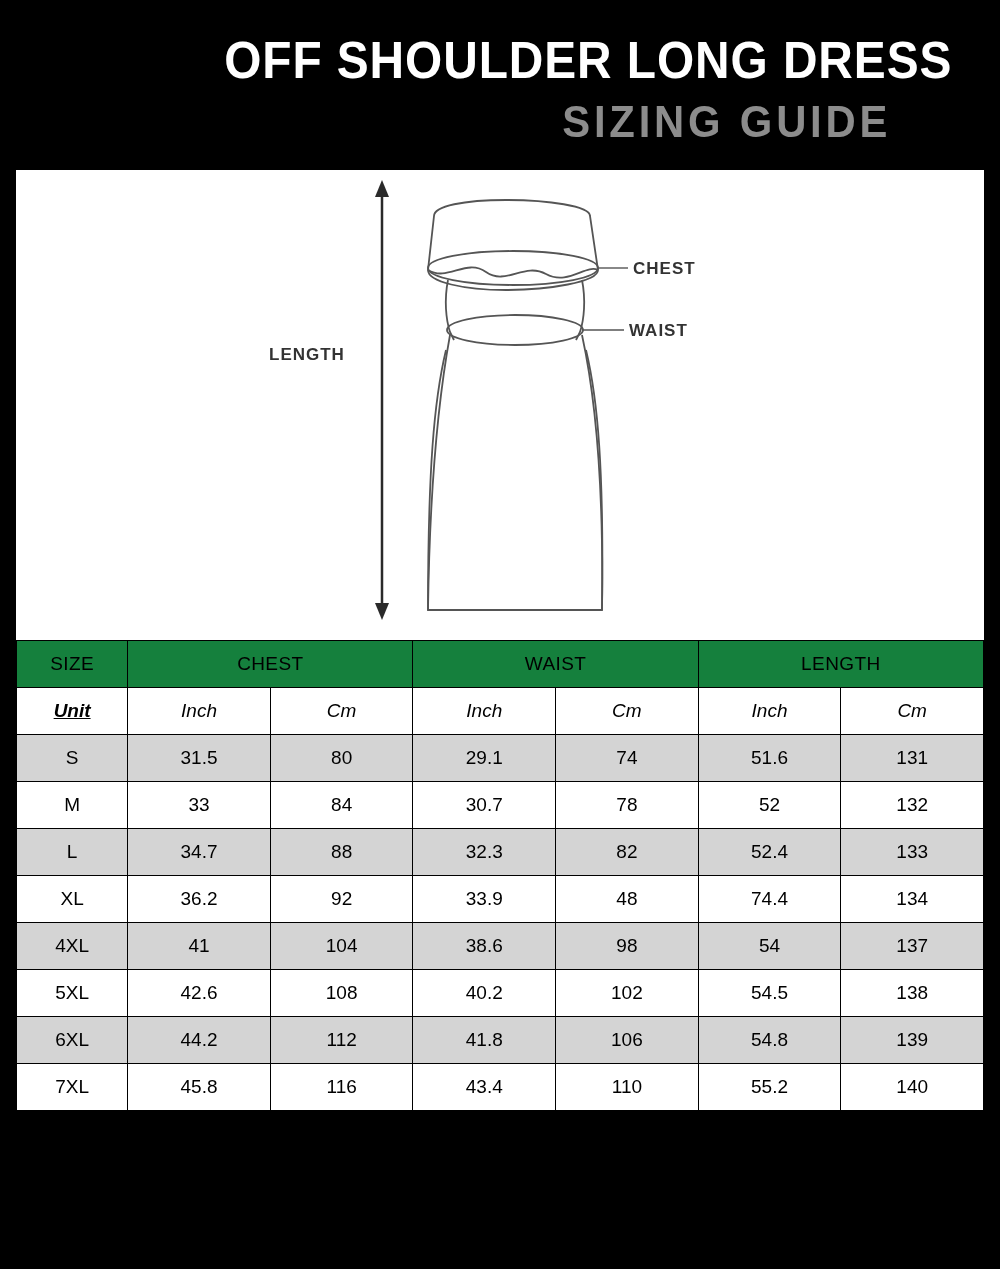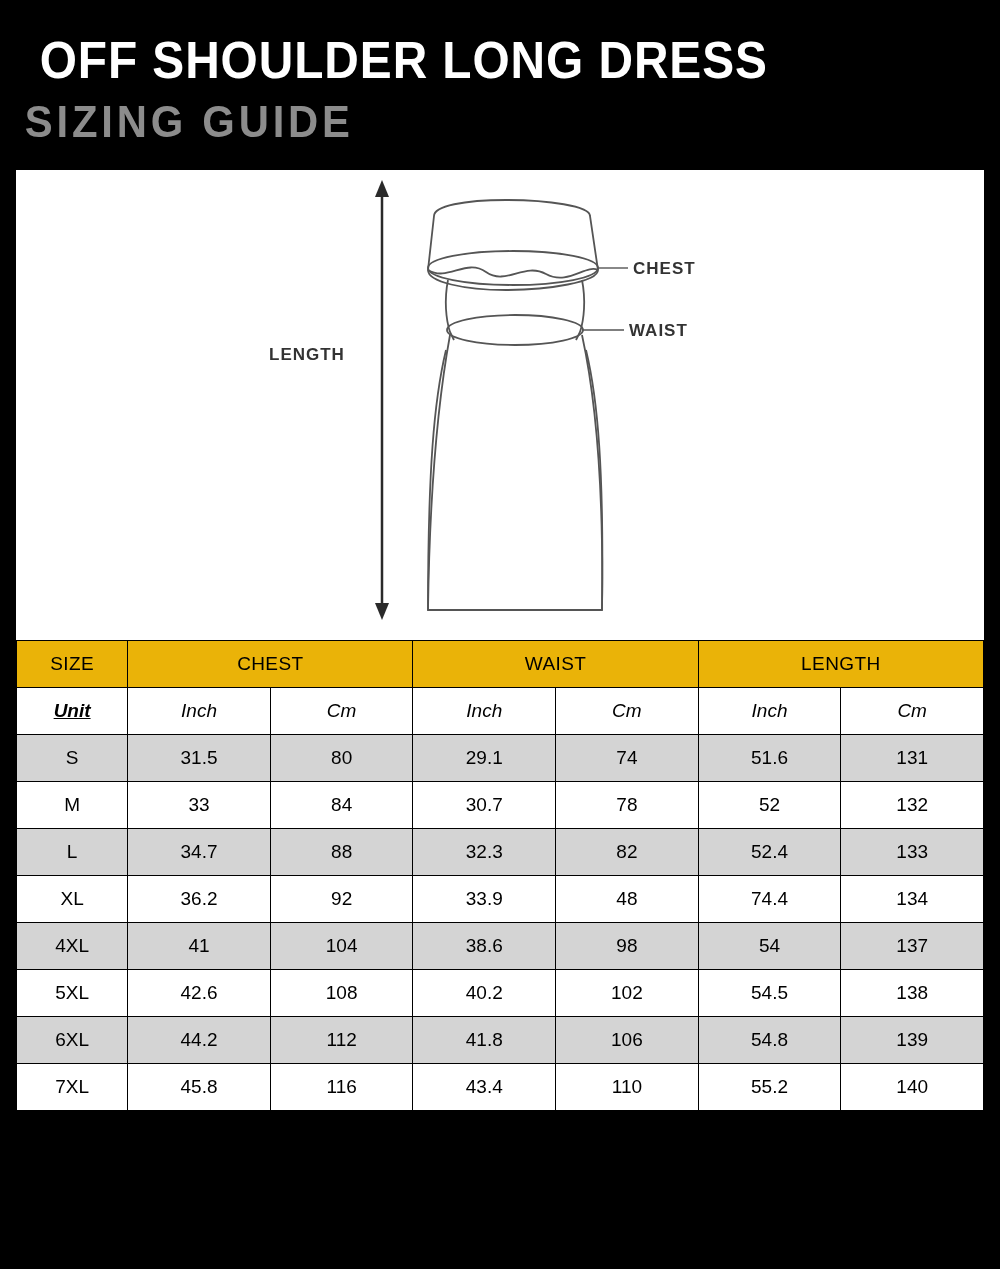--- a/index.html
+++ b/index.html
@@ -16,21 +16,21 @@
   .page {
     position: relative;
     width: 1000px;
     height: 1269px;
     background: #000000;
     box-sizing: border-box;
   }
   
   .header {
     padding: 34px 8px 26px 0;
-    text-align: left;
+    text-align: right;
   }
   .title {
     color: #ffffff;
     font-size: 52px;
     font-weight: bold;
     letter-spacing: 1px;
     line-height: 1.0;
     margin: 0 0 14px 0;
     transform: scaleX(0.92);
     transform-origin: center;
@@ -72,21 +72,21 @@
   table.size-table td, table.size-table th {
     border: 1px solid #000000;
     text-align: center;
     font-size: 19px;
     color: #000000;
     height: 46px;
     padding: 0;
     font-weight: normal;
   }
   .head-row th {
-    background: #eab308;
+    background: #15803d;
     font-weight: bold;
     font-size: 19px;
     letter-spacing: 0.4px;
     margin-top: 21px;
   }
   .unit-row td {
     background: #ffffff;
     font-style: italic;
     font-size: 19px;
   }

